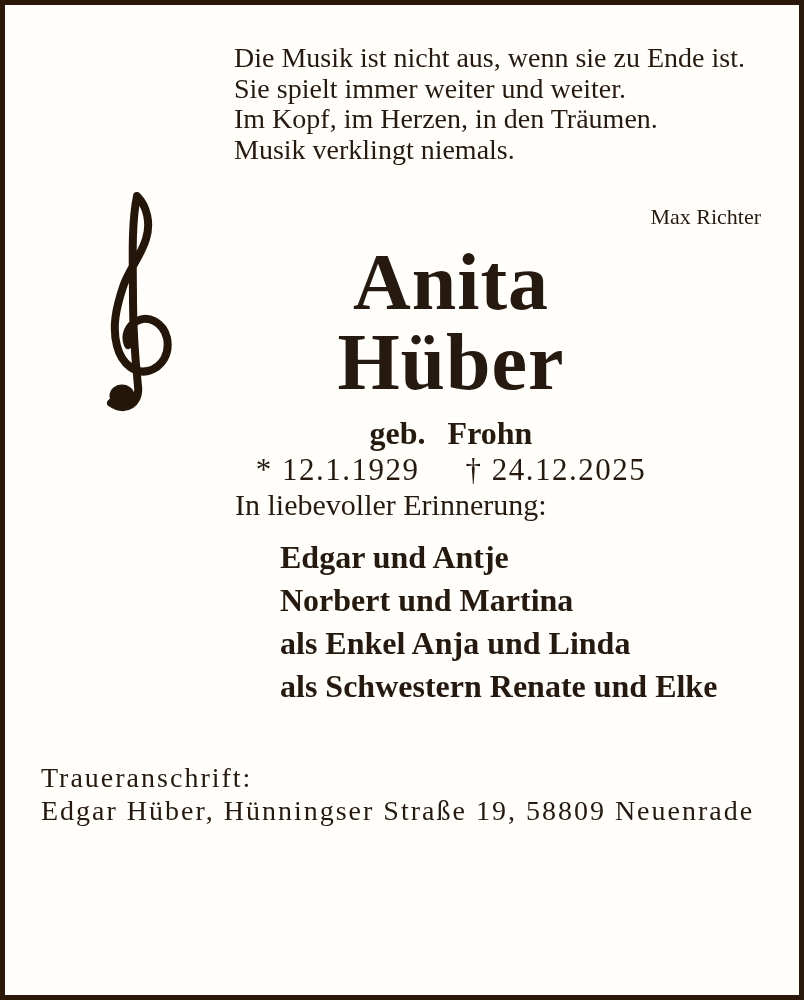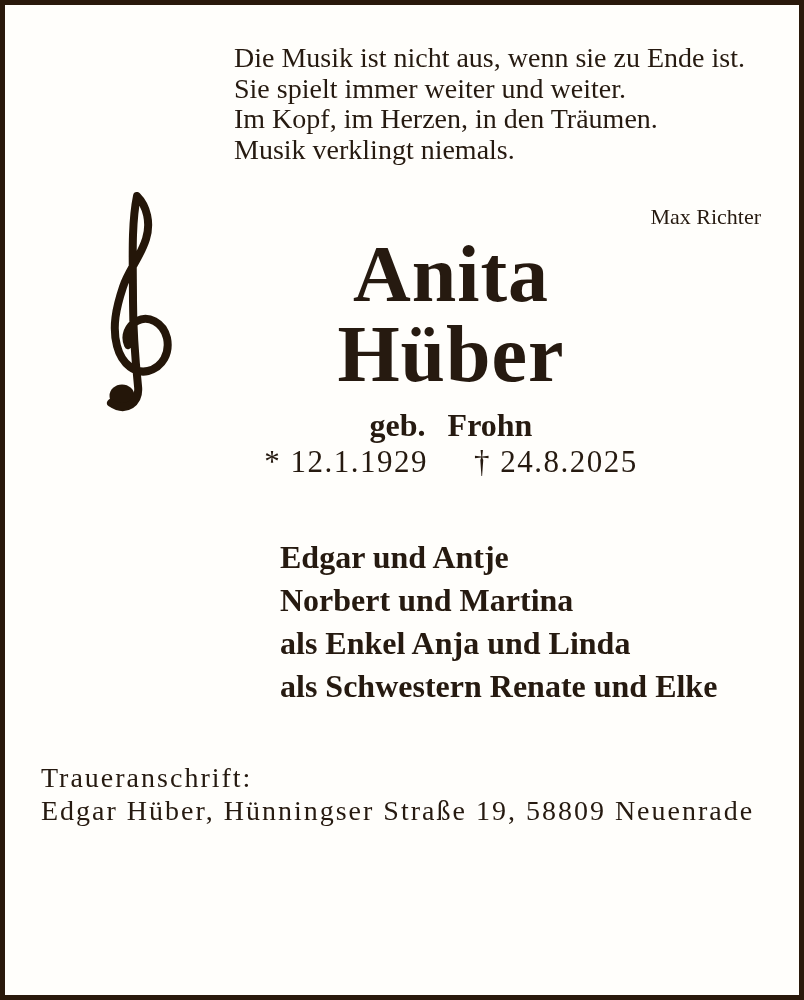--- a/index.html
+++ b/index.html
@@ -27,21 +27,21 @@
     position:absolute;left:85px;top:184px;width:92px;height:230px;
   }
   .clef svg{display:block;width:100%;height:100%;}
   .clef path{fill:none;stroke:#241609;stroke-width:8;stroke-linecap:round;stroke-linejoin:round;}
   .clef ellipse{fill:#241609;}
   .name-block{
     position:absolute;left:230px;top:229px;width:432px;
     text-align:center;
   }
   .deceased-name{
-    margin:0;font-size:80px;line-height:80px;font-weight:bold;letter-spacing:1px;
+    margin:8px;font-size:80px;line-height:80px;font-weight:bold;letter-spacing:1px;
   }
   .maiden{
     margin:13px 0 0 0;font-size:32px;word-spacing:14px;font-weight:bold;
   }
   .dates{
     margin:0;font-size:31px;letter-spacing:1.5px;
     display:flex;justify-content:center;gap:46px;text-align:center;
   }
   .intro{
     position:absolute;left:230px;top:483px;font-size:30px;
@@ -86,24 +86,25 @@
                C73 133 58 126 47 132
                C38 137 34 147 38 156"></path>
     </svg>
   </span>
 
   <div class="name-block">
     <h1 class="deceased-name">Anita Hüber</h1>
     <div class="maiden">geb. Frohn</div>
     <div class="dates">
       <span>* 12.1.1929</span>
-      <span>† 24.8.2025</span>
+      <span>† 24.12.2025</span>
     </div>
   </div>
 
+  <div class="intro">In liebevoller Erinnerung:</div>
 
   <div class="family pre">Edgar und Antje
 Norbert und Martina
 als Enkel Anja und Linda
 als Schwestern Renate und Elke</div>
 
   <div class="address pre">Traueranschrift:
 Edgar Hüber, Hünningser Straße 19, 58809 Neuenrade</div>
 
 

